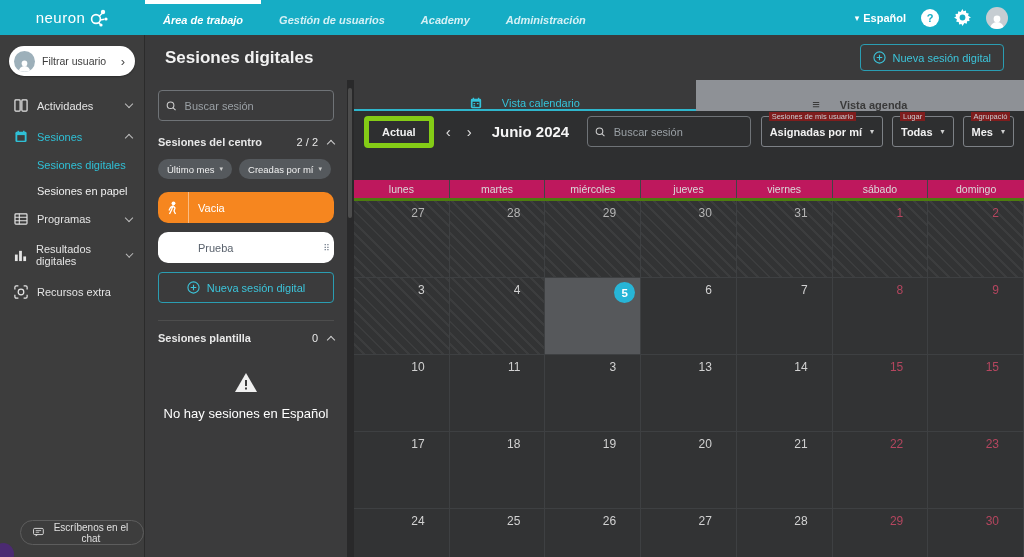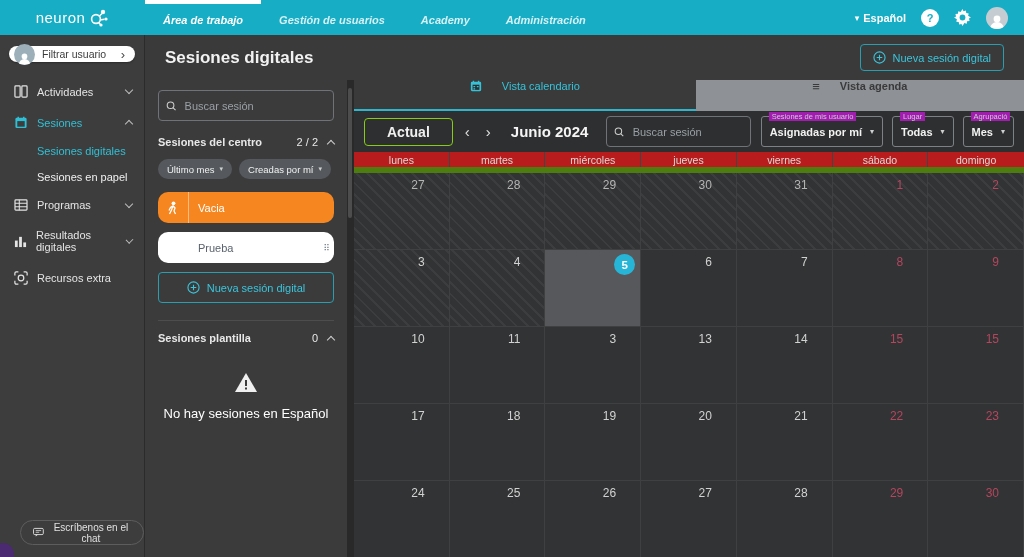--- a/index.html
+++ b/index.html
@@ -22,21 +22,21 @@
   .round-ic { width:18px; height:18px; border-radius:50%; background:#fff; color:#16adc5;
     display:flex; align-items:center; justify-content:center; font-size:11px; font-weight:bold; cursor:pointer; }
   .avatar { width:22px; height:22px; border-radius:50%; background:#c6cdd2; display:flex; align-items:flex-end;
     justify-content:center; overflow:hidden; cursor:pointer; }
 
   
   .main-row { flex:1; display:flex; min-height:0; }
 
   
   .sidebar { width:145px; background:#3d3d3d; position:relative; flex:0 0 145px; border-right:1px solid #2b2b2b; }
-  .filter-pill { margin:11px 9px 14px 9px; height:16px; background:#fff; border-radius:16px; display:flex;
+  .filter-pill { margin:11px 9px 14px 9px; height:30px; background:#fff; border-radius:16px; display:flex;
     align-items:center; padding:0 10px 0 5px; gap:7px; cursor:pointer; box-shadow:0 1px 2px rgba(0,0,0,.3); }
   .filter-pill .fp-avatar { width:21px; height:21px; border-radius:50%; background:#9db0ba; overflow:hidden;
     display:flex; align-items:flex-end; justify-content:center; }
   .filter-pill .fp-label { font-size:10.5px; color:#3c3c3c; flex:1; }
   .filter-pill .fp-chev { color:#4a4a4a; font-size:13px; }
   .side-menu { display:flex; flex-direction:column; }
   .menu-item { display:flex; align-items:center; gap:9px; padding:9px 12px 9px 14px; font-size:11px;
     color:#e4e4e4; cursor:pointer; }
   .menu-item .mi-ic { width:14px; display:flex; }
   .menu-item .mi-chev { margin-left:auto; color:#bdbdbd; }
@@ -86,43 +86,43 @@
   .plantilla-sect { border-top:1px solid #4d4d4d; padding-top:11px; }
   .empty-state { margin-top:28px; text-align:center; }
   .empty-state .msg { color:#ffffff; font-size:13px; margin-top:9px; }
 
   .panel-gutter { width:7px; flex:0 0 7px; background:#29292a; position:relative; }
   .panel-gutter .thumb { position:absolute; top:8px; left:1px; width:4px; height:130px; background:#4d4d4d; border-radius:2px; }
 
   
   .calendar-area { flex:1; display:flex; flex-direction:column; min-width:0; background:#2e2f30; }
   .view-tabs { height:31px; flex:0 0 31px; display:flex; background:#3a3a3b; }
-  .vtab { flex:0 0 51%; display:flex; align-items:flex-start; justify-content:center; gap:20px; font-size:11px;
+  .vtab { flex:0 0 51%; display:flex; align-items:flex-end; justify-content:center; gap:20px; font-size:11px;
     cursor:pointer; }
   .vtab.cal { color:#35c3da; border-bottom:2px solid #2fb6cc; }
   .vtab.agenda { flex:1; background:#8e9196; color:#3a3a3a; font-weight:bold; }
   .agenda-ic { font-size:13px; line-height:1; }
 
   .cal-toolbar { height:41px; flex:0 0 41px; display:flex; align-items:center; padding:0 10px; gap:10px; }
-  .btn-actual { border:1px solid #84cc16; background:transparent; color:#f0f0f0; font-size:14px; font-weight:bold;
-    border-radius:4px; padding:5px 22px; cursor:pointer; font-family:inherit; }
+  .btn-actual { border:5px solid #84cc16; background:transparent; color:#f0f0f0; font-size:11px; font-weight:bold;
+    border-radius:4px; padding:5px 13px; cursor:pointer; font-family:inherit; }
   .nav-arrows { display:flex; gap:16px; margin:0 2px; }
   .nav-arrows span { color:#e0e0e0; font-size:15px; line-height:1; cursor:pointer; }
   .month-label { font-size:15px; font-weight:bold; color:#f5f5f5; margin:0 8px; white-space:nowrap; }
   .cal-search { flex:1; max-width:212px; margin-bottom:0; height:31px; }
   .filters { margin-left:auto; display:flex; gap:9px; }
   .filt { position:relative; border:1px solid #7d8186; border-radius:3px; height:31px; display:flex;
     align-items:center; padding:0 8px; gap:8px; cursor:pointer; }
-  .filt .legend { position:absolute; top:-5px; left:7px; background:#a21caf; padding:0 3px; font-size:7.5px;
+  .filt .legend { position:absolute; top:-5px; left:7px; background:#7f1d1d; padding:0 3px; font-size:7.5px;
     color:#c9cdd1; white-space:nowrap; }
   .filt .val { font-size:11px; font-weight:bold; color:#f2f2f2; white-space:nowrap; }
   .filt .caret { font-size:8px; color:#d0d0d0; }
 
   .weekday-row { height:21px; flex:0 0 21px; display:grid; grid-template-columns:repeat(7,1fr);
-    background:#b91c1c; border-bottom:6px solid #4d7c0f; }
+    background:#be185d; border-bottom:3px solid #4d7c0f;margin-top:28px; }
   .weekday { display:flex; align-items:center; justify-content:center; font-size:10.5px; color:#dadada;
     border-right:1px solid #424446; }
   .weekday:last-child { border-right:none; }
 
   .cal-grid { flex:1; display:grid; grid-template-columns:repeat(7,1fr); grid-auto-rows:77px; overflow:hidden; }
   .cell { background:#323334; border-right:1px solid #3e4042; border-bottom:1px solid #3e4042; position:relative; }
   .cell .daynum { position:absolute; top:5px; right:24px; font-size:12px; color:#d2d2d2; }
   .cell.prev .daynum { color:#b5b5b5; }
   .cell.weekend .daynum { color:#b5465f; }
   .cell.hatched { background-image:repeating-linear-gradient(45deg, transparent 0 6px, rgba(255,255,255,.05) 6px 8px); }

